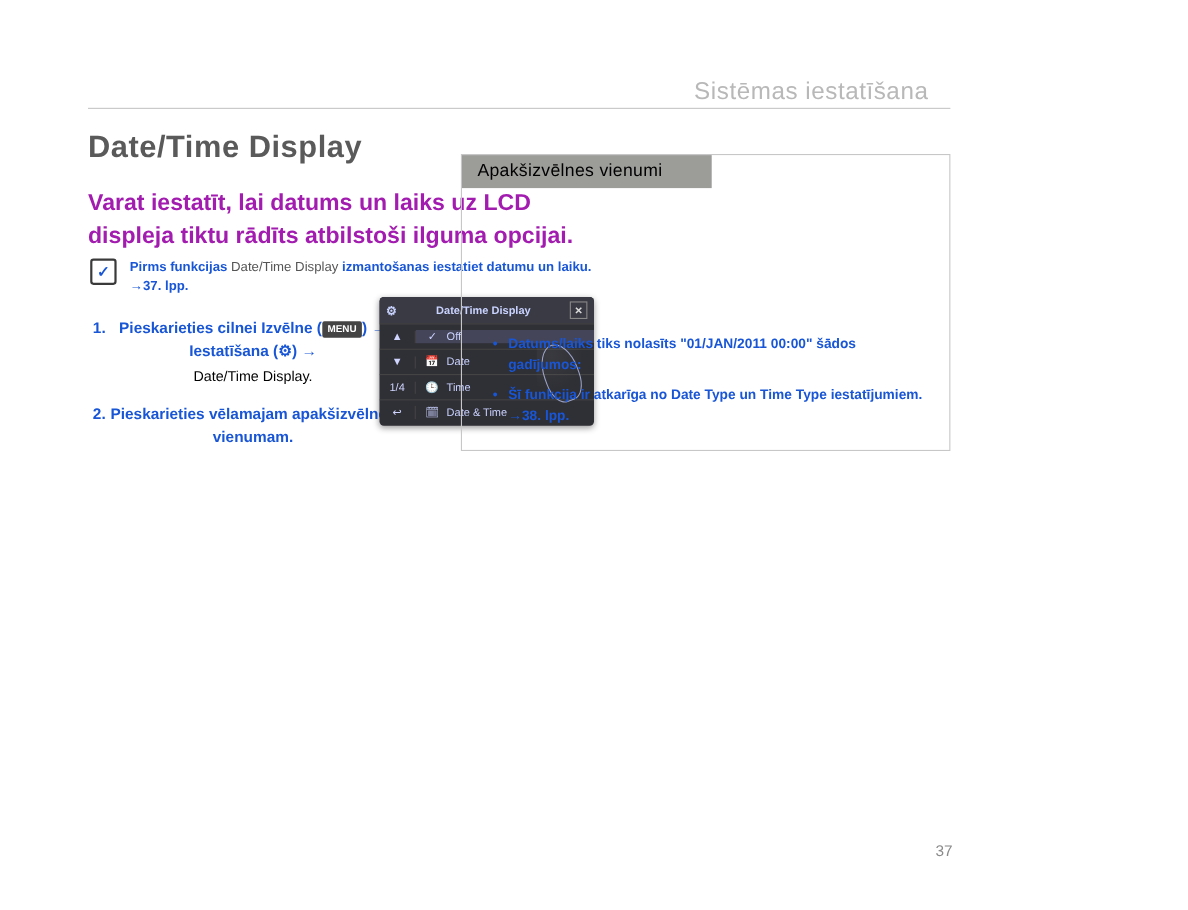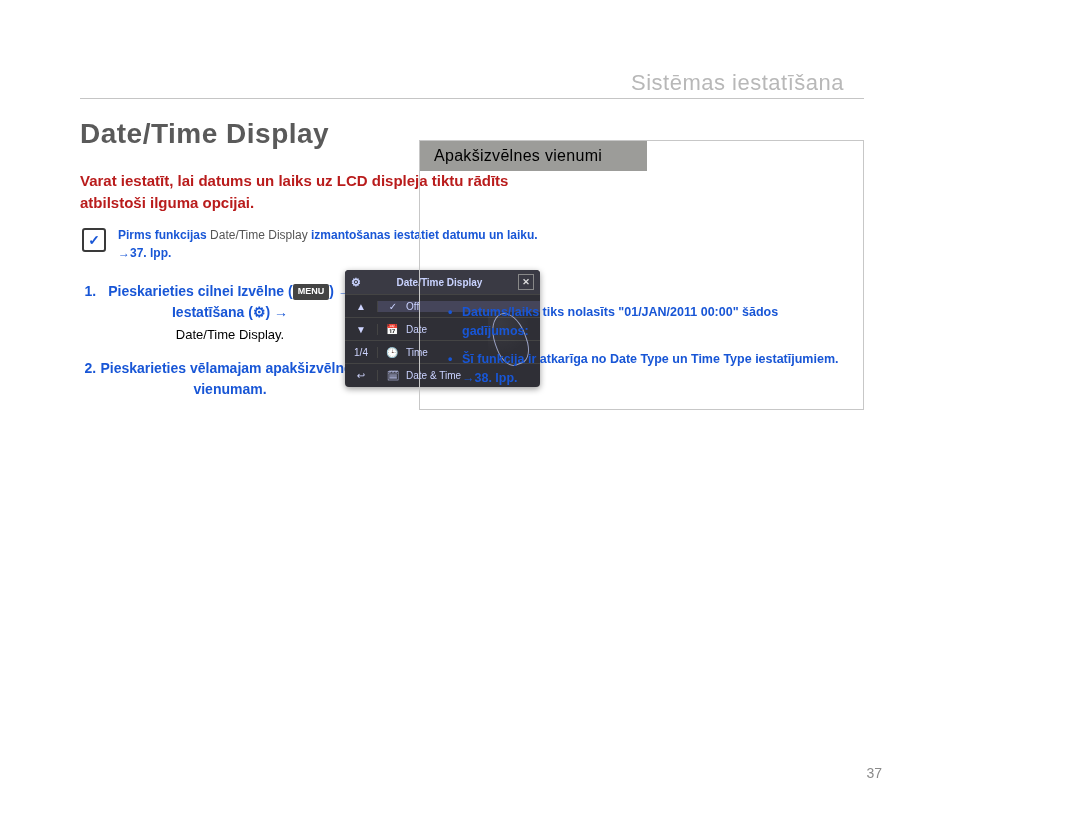--- a/index.html
+++ b/index.html
@@ -43,25 +43,25 @@
     color: #5a5a5a;
     letter-spacing: 0.5px;
   }
   .left-col {
     position: absolute;
     top: 170px;
     left: 80px;
     width: 460px;
   }
   .intro {
-    color: #b91c1c;
-    font-weight: bold;
-    font-size: 15px;
+    color: #a21caf;
+    font-weight: bold;
+    font-size: 21px;
     line-height: 1.45;
-    margin-bottom: 12px;
+    margin-bottom: 2px;
   }
   .note-box {
     display: flex;
     align-items: flex-start;
     gap: 12px;
     margin-bottom: 18px;
     padding-left: 2px;
   }
   .note-icon {
     width: 20px;
@@ -236,21 +236,21 @@
     padding-left: 14px;
   }
   .right-bullets .it::before{
     content:"•";
     position:absolute;
     left:0;top:0;
     color:#1856d6;
   }
   .page-num {
     position: absolute;
-    right: 52px;
+    right: 68px;
     bottom: 46px;
     color: #8a8a8a;
     font-size: 14px;
   }
   ol.full-width {
     width: 455px;
   }
 </style>
 </head>
 <body>

